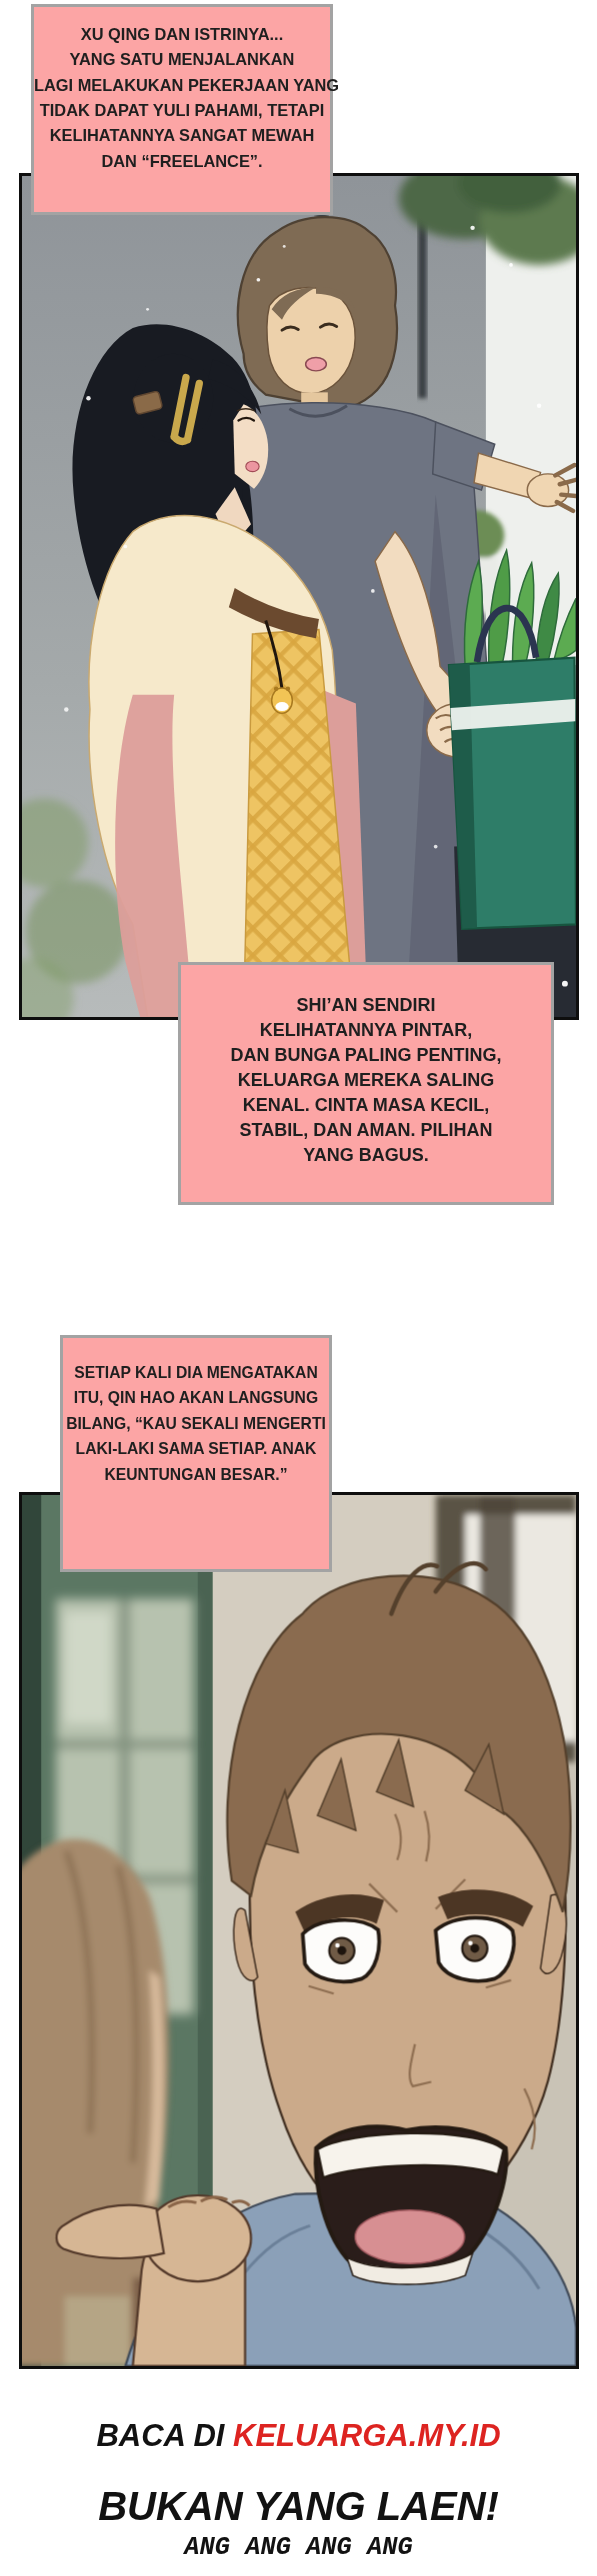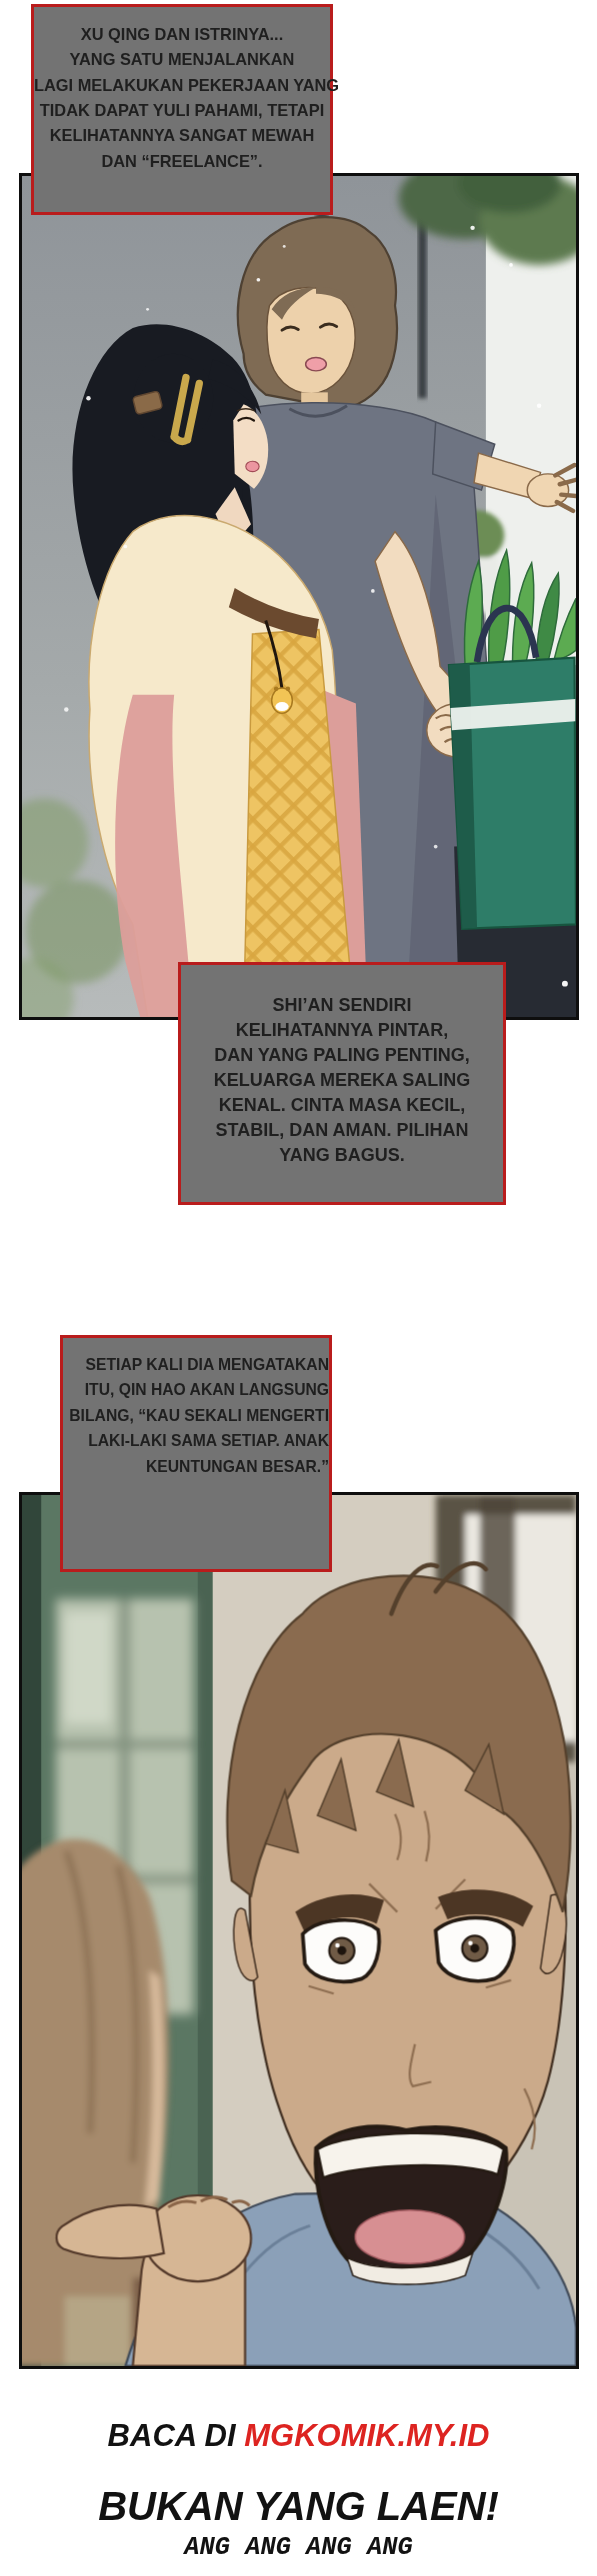--- a/index.html
+++ b/index.html
@@ -2,26 +2,26 @@
 <html style="font-size:12px"><head>
 <meta charset="utf-8">
 <style>
   html,body{margin:0;padding:0;background:#ffffff;}
   .page{position:relative;width:597px;height:2576px;background:#ffffff;overflow:hidden;
         font-family:"Liberation Sans","DejaVu Sans",sans-serif;}
   .panel{position:absolute;border:3px solid #0e0e0e;box-sizing:border-box;background:#9aa0a2;overflow:hidden;}
   #panel1{left:18.7px;top:173px;width:560px;height:847px;}
   #panel2{left:18.7px;top:1492px;width:560px;height:877px;}
   .panel svg{display:block;width:100%;height:100%;}
-  .bubble{position:absolute;background:#737373;border:3px solid #b91c1c;box-sizing:border-box;
+  .bubble{position:absolute;background:#fca5a5;border:3px solid #a3a3a3;box-sizing:border-box;
           text-align:center;color:#1f1f1f;font-weight:bold;z-index:5;}
   .bubble .ln{display:block;white-space:nowrap;}
   #bubble1{left:31px;top:3.7px;width:302px;height:211px;padding-top:15px;font-size:16.4px;line-height:25.4px;}
-  #bubble2{left:178px;top:962px;width:328px;height:243px;padding-top:28px;font-size:18px;line-height:25px;}
-  #bubble3{left:60px;top:1335px;width:272px;height:237px;padding-top:14px;font-size:15.7px;line-height:25.4px;text-align:right;}
+  #bubble2{left:178px;top:962px;width:376px;height:243px;padding-top:28px;font-size:18px;line-height:25px;}
+  #bubble3{left:60px;top:1335px;width:272px;height:237px;padding-top:22px;font-size:15.7px;line-height:25.4px;}
   .footer{position:absolute;left:0;top:2413px;width:597px;text-align:center;z-index:4;
           font-style:italic;font-weight:bold;color:#121212;letter-spacing:0px;}
   .footer .f1{font-size:31px;line-height:45px;white-space:nowrap;}
   .footer .f1 .site{color:#dd2421;}
   .footer .f2{font-size:40px;line-height:49px;white-space:nowrap;margin-top:24px;}
   .footer .f3{font-size:25.4px;line-height:33px;white-space:nowrap;font-family:Liberation Mono, monospace;}
 </style>
 </head>
 <body>
 
@@ -161,21 +161,21 @@
           <circle cx="560" cy="905" r="2.5" opacity="0.8"></circle>
       <circle cx="170" cy="180" r="2" opacity="0.8"></circle>
           <circle cx="475" cy="560" r="2.5" opacity="0.85"></circle>
     </g>
   </svg>
   </div>
 
   <div class="bubble" id="bubble2">
     <span class="ln">SHI’AN SENDIRI</span>
     <span class="ln">KELIHATANNYA PINTAR,</span>
-    <span class="ln">DAN YANG PALING PENTING,</span>
+    <span class="ln">DAN BUNGA PALING PENTING,</span>
     <span class="ln">KELUARGA MEREKA SALING</span>
     <span class="ln">KENAL. CINTA MASA KECIL,</span>
     <span class="ln">STABIL, DAN AMAN. PILIHAN</span>
     <span class="ln">YANG BAGUS.</span>
   </div>
 
   <div class="bubble" id="bubble3">
     <span class="ln">SETIAP KALI DIA MENGATAKAN</span>
     <span class="ln">ITU, QIN HAO AKAN LANGSUNG</span>
     <span class="ln">BILANG, “KAU SEKALI MENGERTI</span>
@@ -263,19 +263,19 @@
     <g>
       <path d="M150,1174 L162,1044 C172,982 212,950 262,960 L302,992 L302,1174 Z" fill="#d6b694" stroke="#53392a" stroke-width="3"></path>
       <ellipse cx="238" cy="1002" rx="72" ry="58" fill="#d6b694" stroke="#53392a" stroke-width="3"></ellipse>
       <path d="M182,962 C140,950 90,960 54,986 C44,994 44,1010 56,1016 C96,1032 152,1032 192,1022 Z" fill="#d6b694" stroke="#53392a" stroke-width="3"></path>
       <path d="M198,960 Q216,948 236,954 M242,952 Q260,942 278,950 M284,954 Q298,948 308,958" stroke="#8a6548" stroke-width="4" fill="none"></path>
     </g>
   </svg>
   </div>
 
   <div class="footer">
-    <div class="f1"><span>BACA DI</span> <span class="site" style="color: rgb(221, 36, 33);">MGKOMIK.MY.ID</span></div>
+    <div class="f1"><span>BACA DI</span> <span class="site" style="color: rgb(221, 36, 33);">KELUARGA.MY.ID</span></div>
     <div class="f2">BUKAN YANG LAEN!</div>
     <div class="f3">ANG ANG ANG ANG</div>
   </div>
 
 </div>
 
 
 </body></html>

